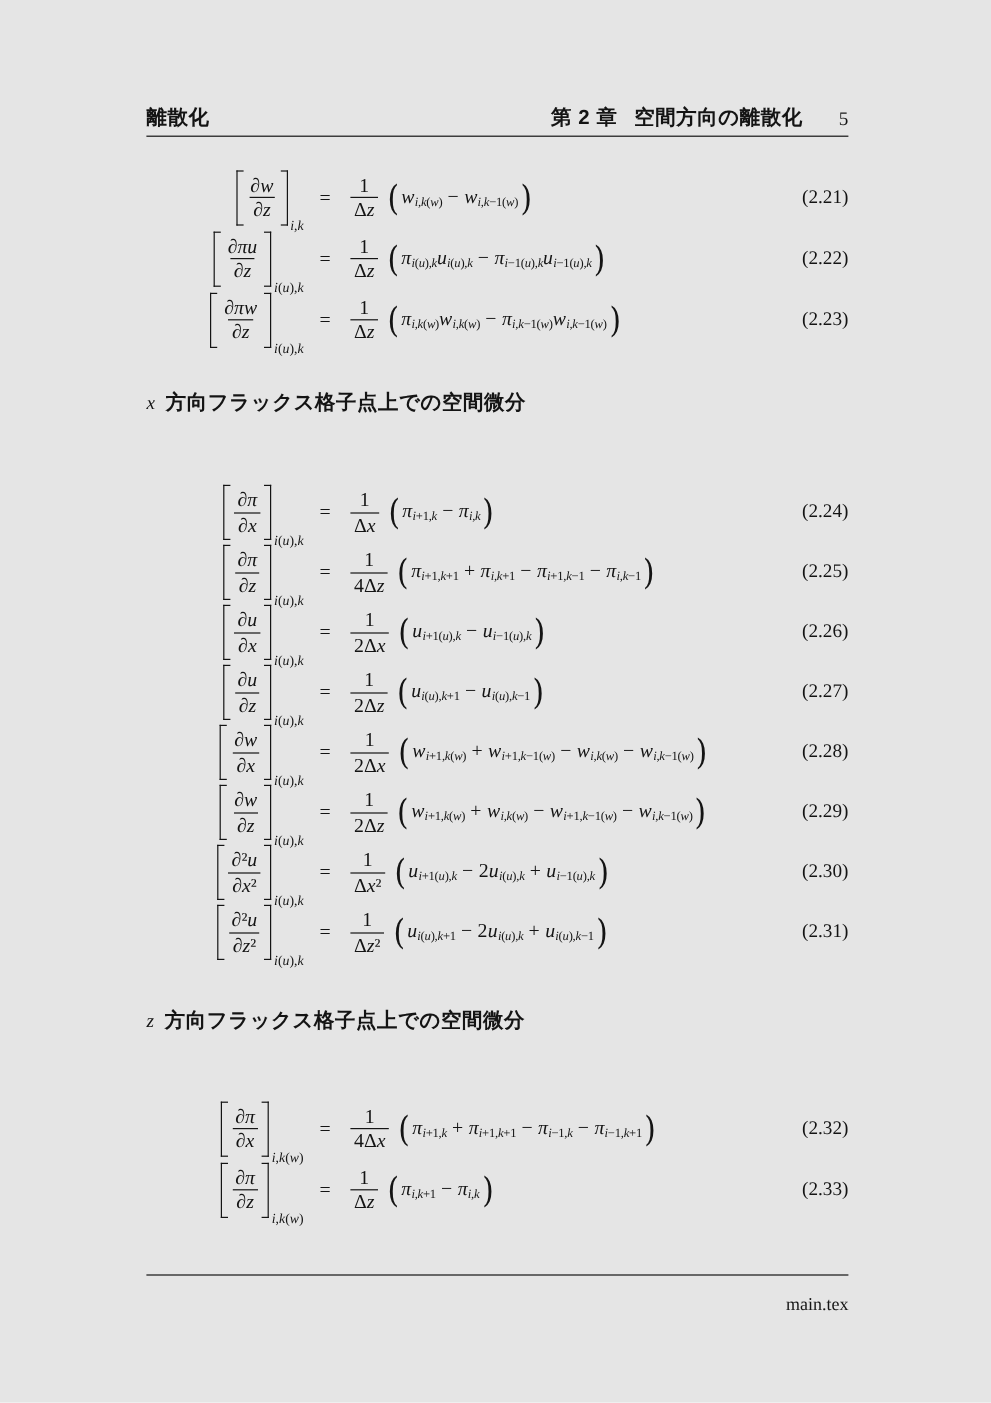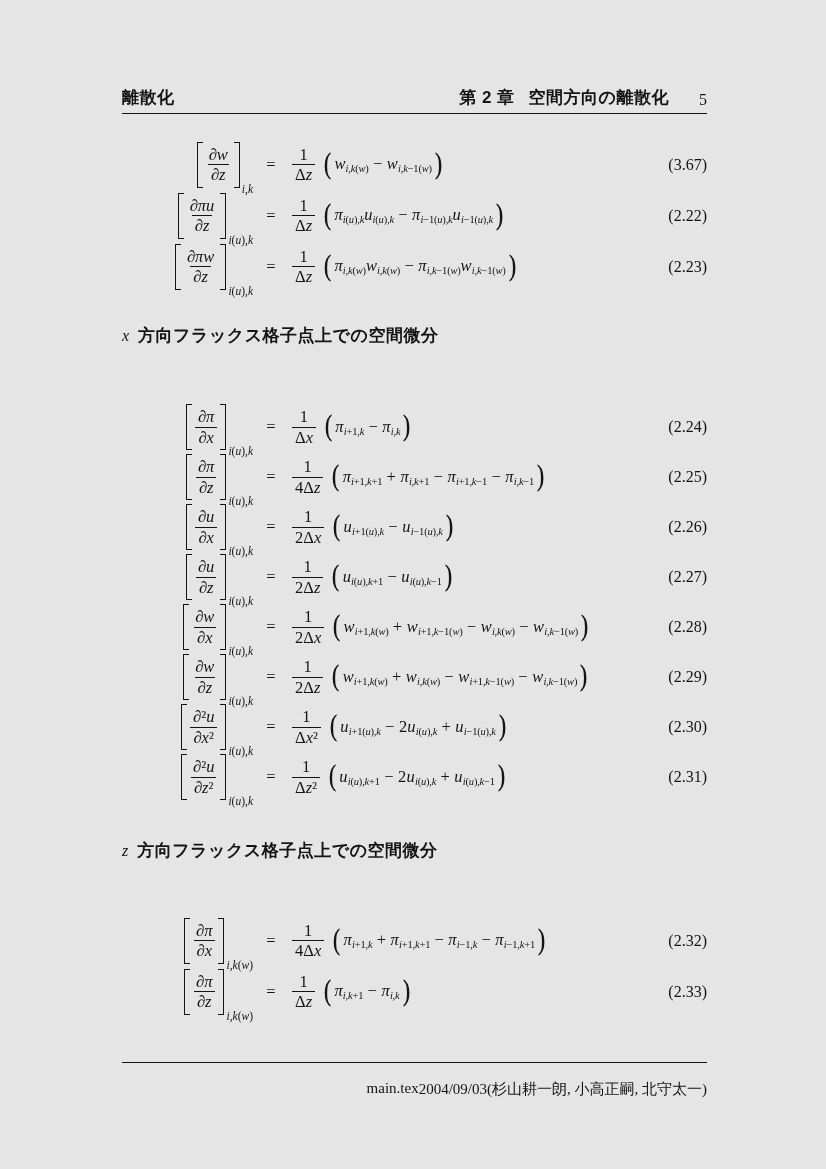--- a/index.html
+++ b/index.html
@@ -180,21 +180,21 @@
     <span class="eqsign">=</span>
     <span class="rhs">
       <span class="frac coef">
         <span class="fnum">1</span>
         <span class="fden">Δ<i>z</i></span>
       </span>
       <span class="bigp">(</span>
       <span class="expr"><i>w</i><sub><i>i</i>,<i>k</i>(<i>w</i>)</sub> − <i>w</i><sub><i>i</i>,<i>k</i>−1(<i>w</i>)</sub></span>
       <span class="bigp">)</span>
     </span>
-    <span class="eqnum">(3.67)</span>
+    <span class="eqnum">(2.21)</span>
   </div>
 
   <div class="eqrow" style="height: 51px;">
     <span class="lhs">
       <span class="brk l"></span>
       <span class="frac">
         <span class="fnum"><i>∂πu</i></span>
         <span class="fden"><i>∂z</i></span>
       </span>
       <span class="brk r"></span>
@@ -473,17 +473,16 @@
       <span class="expr"><i>π</i><sub><i>i</i>,<i>k</i>+1</sub> − <i>π</i><sub><i>i</i>,<i>k</i></sub></span>
       <span class="bigp">)</span>
     </span>
     <span class="eqnum">(2.33)</span>
   </div>
 </div>
       </div>
 
     <div class="pfooter">
       <span>main.tex</span>
-      <span class="fright">2004/09/03(杉山耕一朗, 小高正嗣, 北守太一)</span>
     </div>
 
   </div>
 </div>
 
 </body></html>

